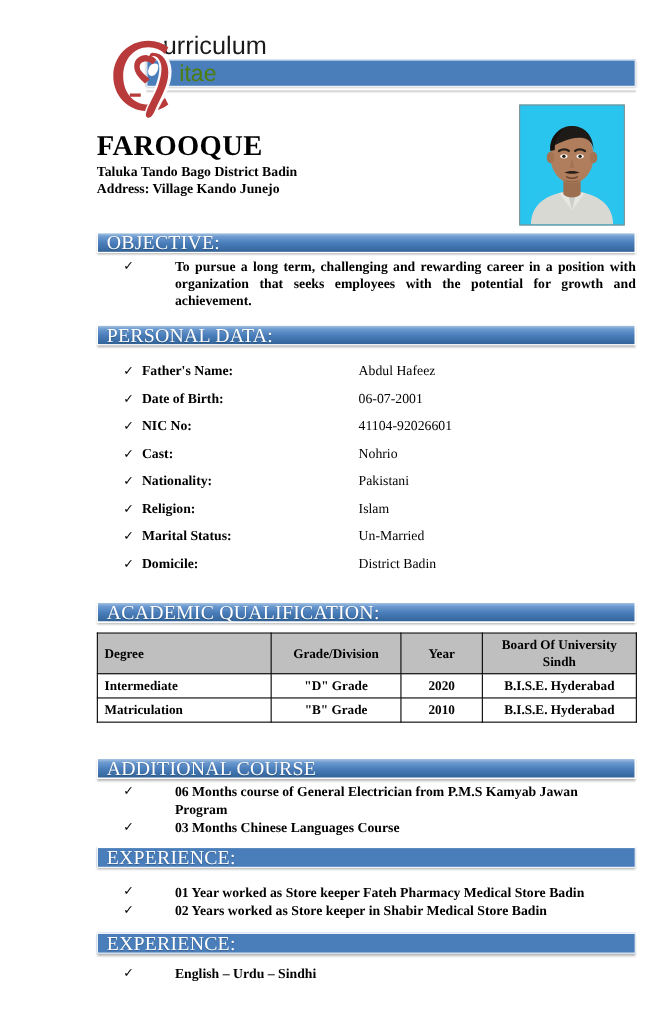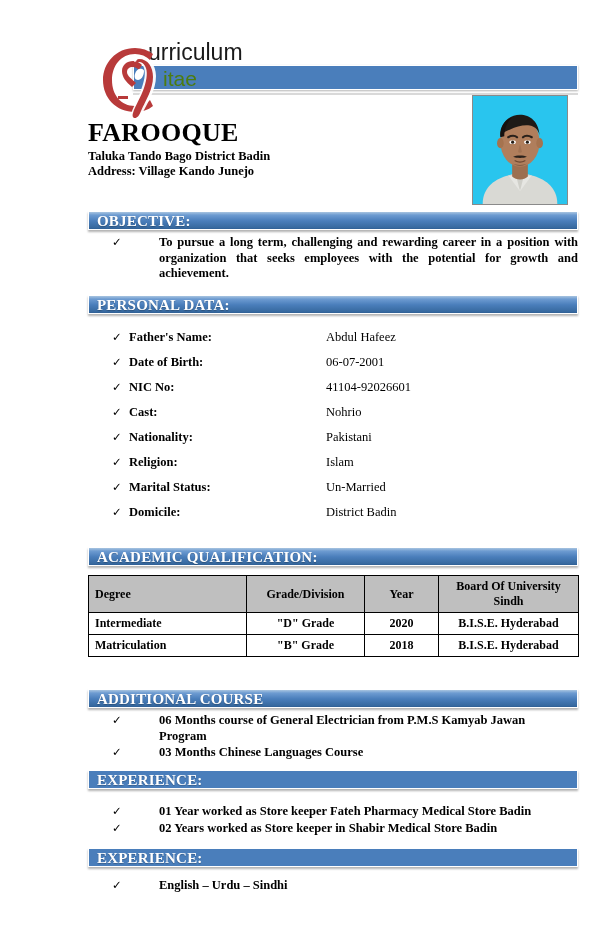--- a/index.html
+++ b/index.html
@@ -19,21 +19,21 @@
     position: absolute;
     left: 0; top: 0;
     width: 603px;
     height: 930px;
     background: #fff;
   }
 
   
   .header {
     position: absolute;
-    left: 0; top: 12px;
+    left: 0; top: 1px;
     width: 519px;
     height: 100px;
   }
   .logo-mark {
     position: absolute;
     left: 92px;
     top: 26px;
     width: 86px;
     height: 84px;
     z-index: 4;
@@ -133,22 +133,22 @@
         #2f5f94 100%);
   }
   .bar.flat {
     background: #4a7ebb;
   }
   .bar-label {
     position: absolute;
     left: 8px;
     top: 50%;
     transform: translateY(-50%);
-    font-size: 15px;
-    font-weight: bold;
+    font-size: 18px;
+    font-weight: normal;
     color: #ffffff;
     letter-spacing: 0.2px;
     white-space: nowrap;
     text-shadow: 0 1px 1px rgba(0,0,0,0.25);
     text-align: right;
   }
 
   
   .bullet-row {
     position: absolute;
@@ -389,21 +389,21 @@
     <tbody>
       <tr>
         <td class="td-left">Intermediate</td>
         <td class="td-c">"D" Grade</td>
         <td class="td-c">2020</td>
         <td class="td-c">B.I.S.E. Hyderabad</td>
       </tr>
       <tr>
         <td class="td-left">Matriculation</td>
         <td class="td-c">"B" Grade</td>
-        <td class="td-c">2018</td>
+        <td class="td-c">2010</td>
         <td class="td-c">B.I.S.E. Hyderabad</td>
       </tr>
     </tbody>
   </table>
 
   <div class="bar gradient" style="top:689px;">
     <span class="bar-label">ADDITIONAL COURSE</span>
   </div>
   <div class="bullet-row" style="left:112px; top:713px; width:466px;">
     <span class="tick">✓</span>

